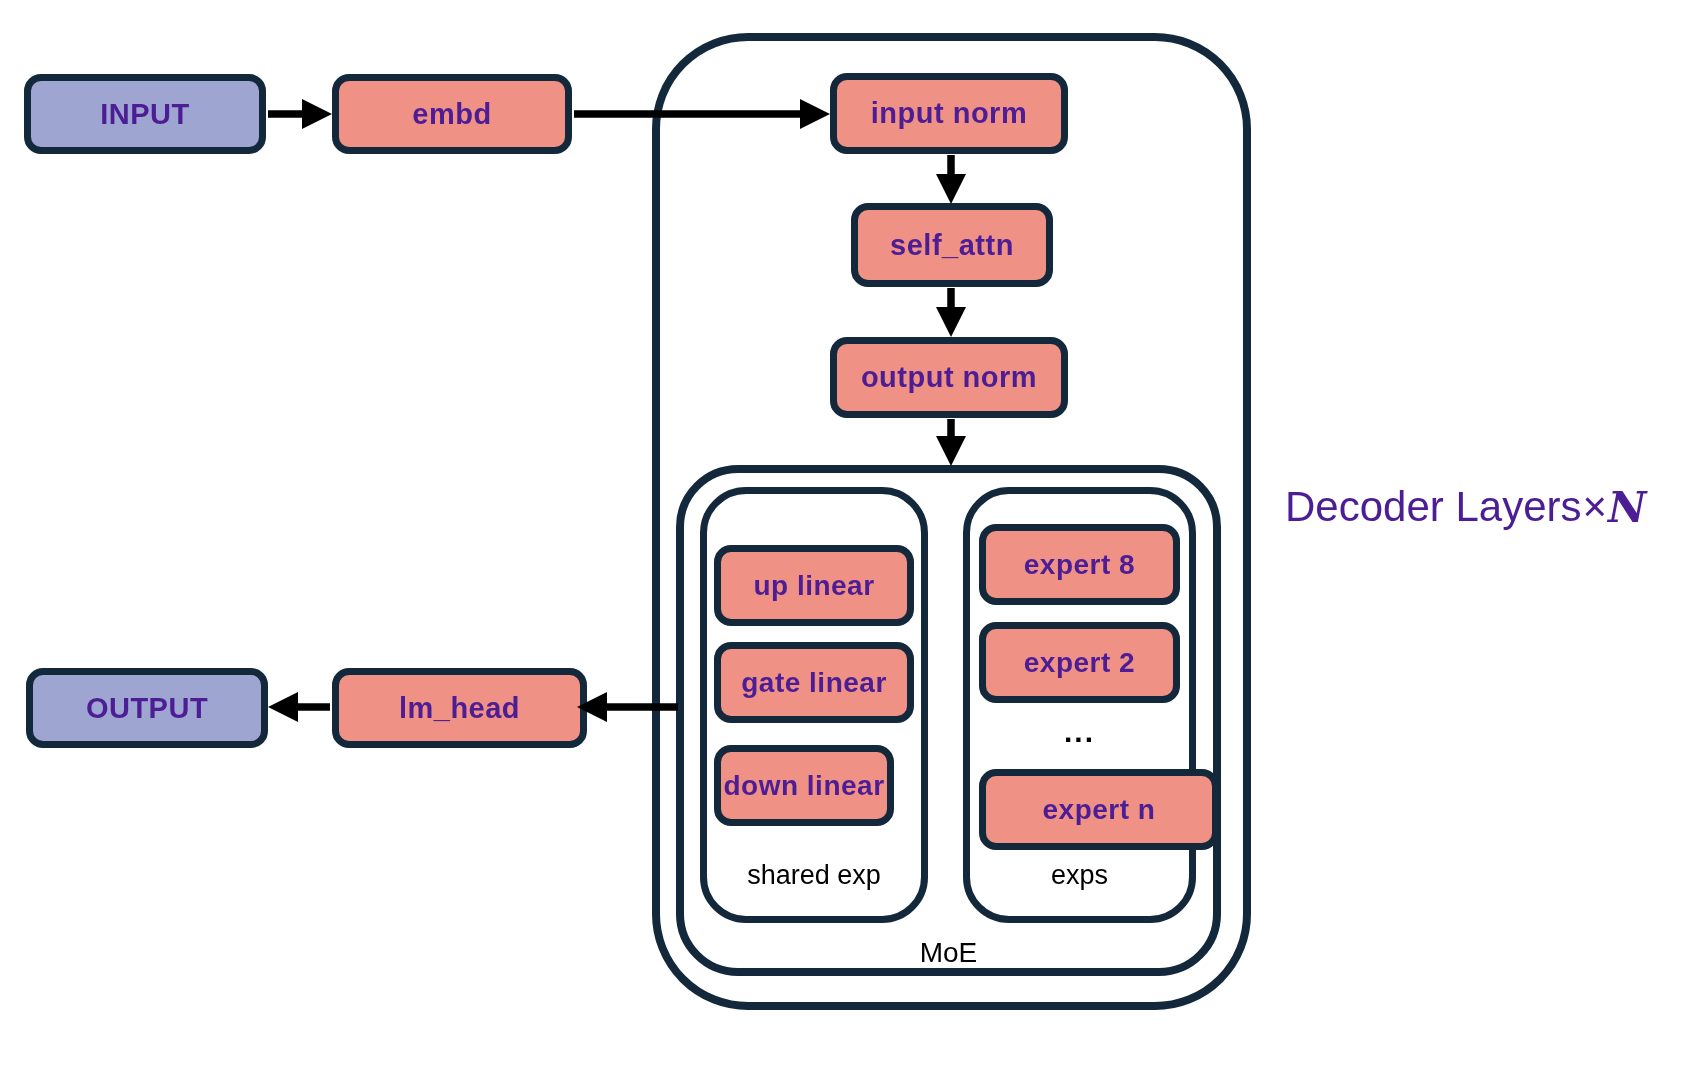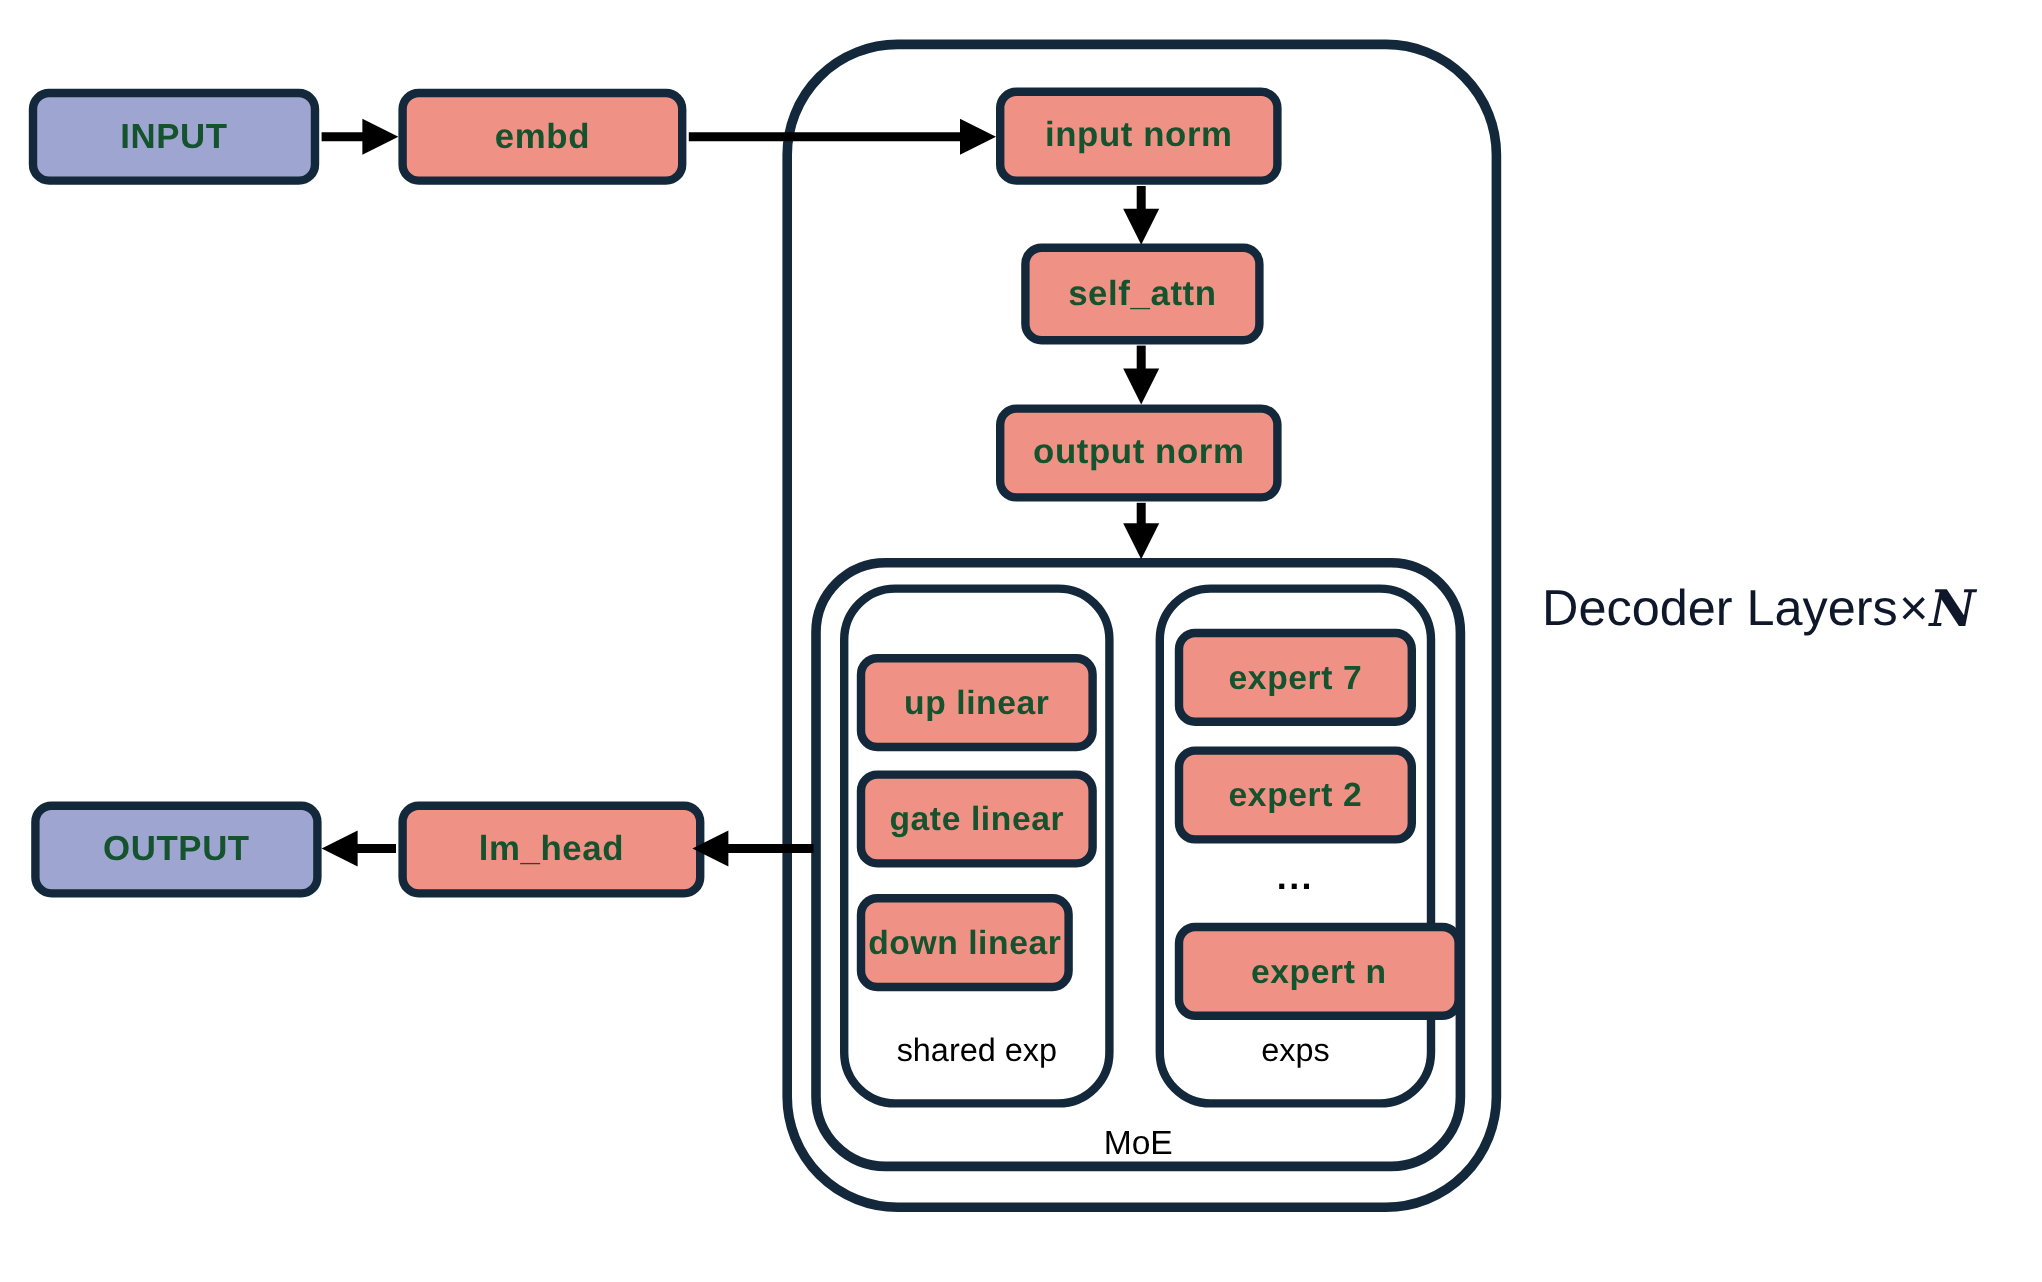--- a/index.html
+++ b/index.html
@@ -10,21 +10,21 @@
   
   .group{position:absolute;background:#fff;border:8px solid #13293b;box-sizing:border-box;}
   .c-decoder{left:652px;top:33px;width:599px;height:977px;border-radius:96px;}
   .c-moe{left:676px;top:465px;width:545px;height:511px;border-radius:62px;}
   .c-shared{left:700px;top:487px;width:228px;height:436px;border-radius:46px;border-width:7px;}
   .c-exps{left:963px;top:487px;width:233px;height:436px;border-radius:46px;border-width:7px;}
   
   .node{
     position:absolute;box-sizing:border-box;border:7px solid #13293b;border-radius:17px;
     display:flex;align-items:center;justify-content:center;
-    color:#14532d;font-size:29px;font-weight:600;letter-spacing:.5px;
+    color:#4c1d95;font-size:29px;font-weight:600;letter-spacing:.5px;
   }
   .node.io{background:#9fa5d1;}
   .node.block{background:#ef9285;}
   .n-input{left:24px;top:74px;width:242px;height:80px;}
   .n-embd{left:332px;top:74px;width:240px;height:80px;}
   .n-inputnorm{left:830px;top:73px;width:238px;height:81px;}
   .n-selfattn{left:851px;top:203px;width:202px;height:84px;}
   .n-outputnorm{left:830px;top:337px;width:238px;height:81px;}
   .n-up{left:714px;top:545px;width:200px;height:81px;font-size:28px;}
   .n-gate{left:714px;top:642px;width:200px;height:81px;font-size:28px;}
@@ -37,21 +37,21 @@
   
   .lbl{
     position:absolute;color:#000;font-size:27px;font-weight:400;
     display:flex;align-items:center;justify-content:center;text-align:center;
   }
   .l-shared{left:700px;top:858px;width:228px;height:34px;}
   .l-exps{left:963px;top:858px;width:233px;height:34px;}
   .l-moe{left:676px;top:936px;width:545px;height:34px;font-size:28px;}
   .l-dots{left:979px;top:710px;width:201px;height:44px;font-size:30px;font-weight:700;letter-spacing:2px;}
   .l-title{
-    left:1285px;top:482px;height:50px;font-size:42px;color:#0f172a;
+    left:1285px;top:482px;height:50px;font-size:42px;color:#4c1d95;
     display:flex;align-items:center;white-space:nowrap;
   }
   .l-title .times{margin:0 1px;}
   .l-title .nvar{font-family:"DejaVu Serif","Liberation Serif",serif;font-style:italic;font-weight:700;}
   
   .arrows{position:absolute;left:0;top:0;width:1702px;height:1068px;pointer-events:none;}
 </style>
 </head>
 <body>
 
@@ -66,21 +66,21 @@
   <div class="group c-exps"></div>
 
   <div class="node io n-input">INPUT</div>
   <div class="node block n-embd">embd</div>
   <div class="node block n-inputnorm">input norm</div>
   <div class="node block n-selfattn">self_attn</div>
   <div class="node block n-outputnorm">output norm</div>
   <div class="node block n-up">up linear</div>
   <div class="node block n-gate">gate linear</div>
   <div class="node block n-down">down linear</div>
-  <div class="node block n-exp1">expert 7</div>
+  <div class="node block n-exp1">expert 8</div>
   <div class="node block n-exp2">expert 2</div>
   <div class="node block n-expn">expert n</div>
   <div class="node io n-output">OUTPUT</div>
   <div class="node block n-lmhead">lm_head</div>
 
   <div class="lbl l-dots">...</div>
   <div class="lbl l-shared">shared exp</div>
   <div class="lbl l-exps">exps</div>
   <div class="lbl l-moe">MoE</div>
   <div class="lbl l-title">

